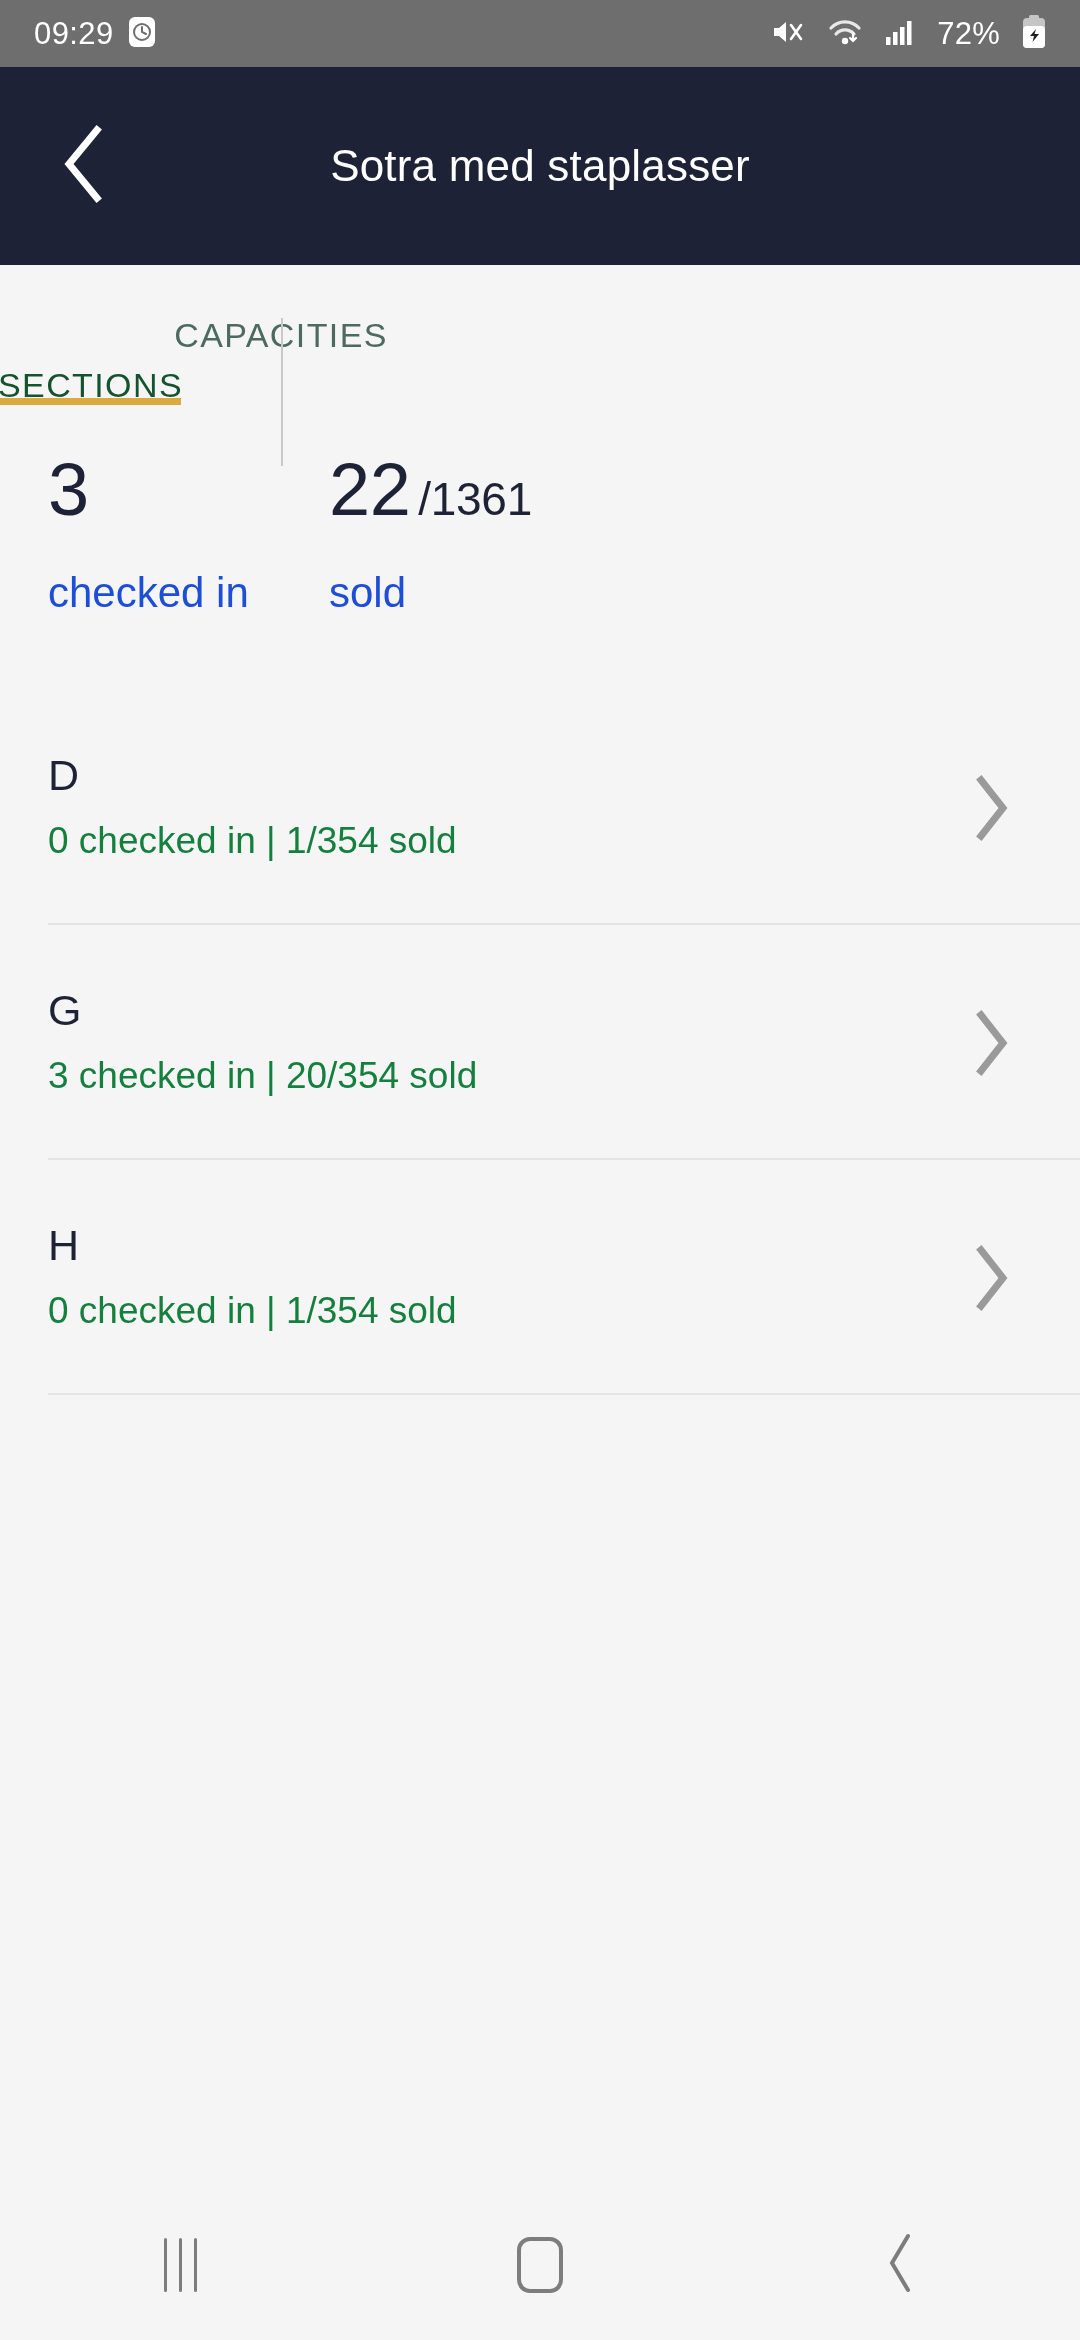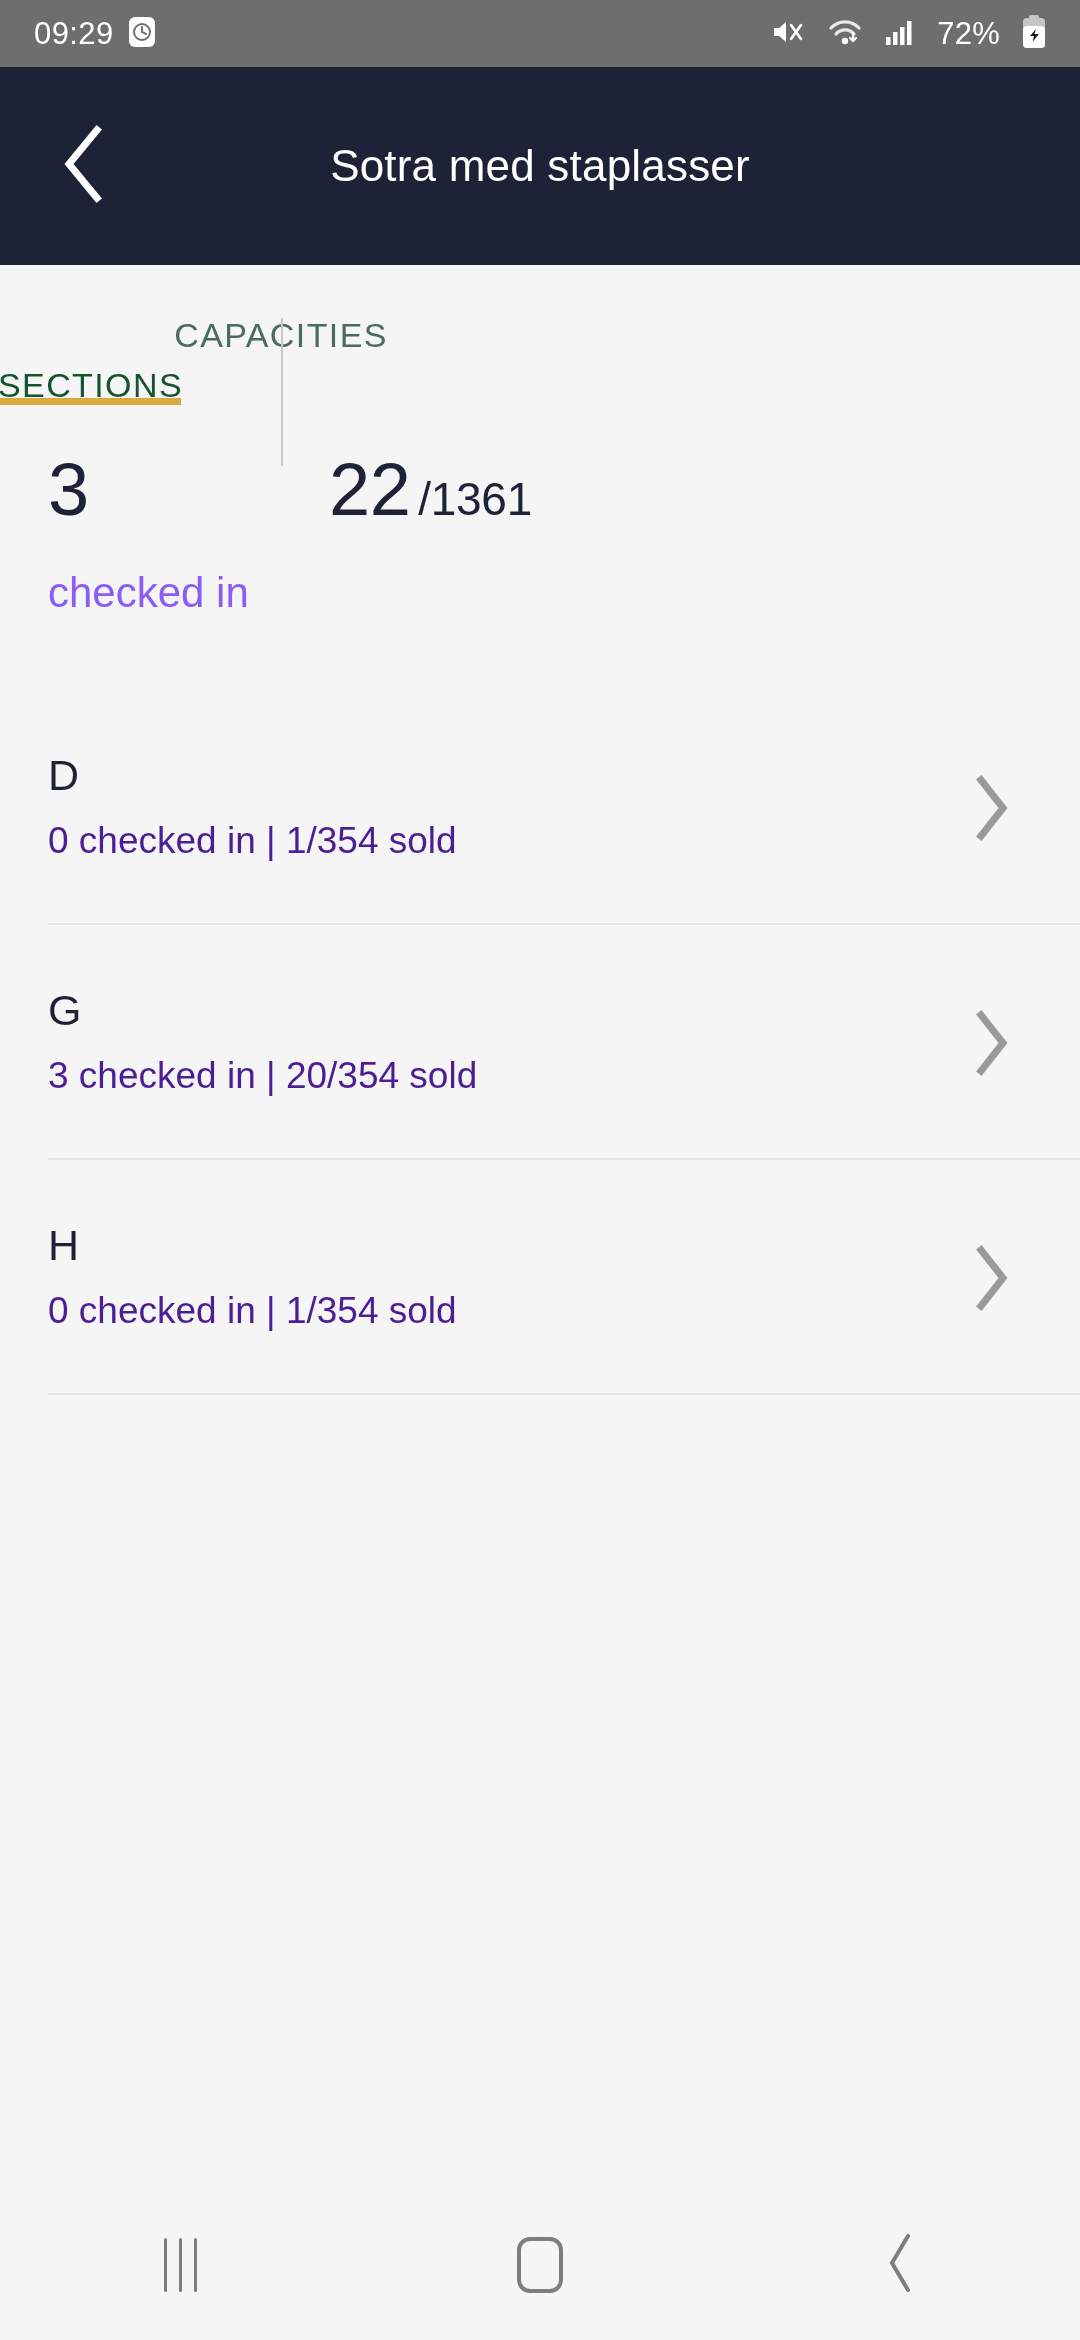--- a/index.html
+++ b/index.html
@@ -87,21 +87,21 @@
   .stat-b { width:480px; }
   .stat-value {
     display:flex; align-items:baseline;
     color:#1e2236;
   }
   .stat-num { font-size:74px; font-weight:400; line-height:1; letter-spacing:-0.5px; }
   .stat-den { font-size:46px; font-weight:400; margin-left:8px; letter-spacing:-0.3px; }
   .stat-label {
     margin-top:42px;
     font-size:42px;
-    color:#8b5cf6;
+    color:#1d4ed8;
     font-weight:400;
   }
   .stat-divider {
     position:absolute;
     left:281px; top:318px;
     width:2px; height:148px;
     background:#c9c9c9;
   }
 
   
@@ -117,21 +117,21 @@
   .row-text { flex:1; }
   .row-title {
     font-size:43px;
     color:#1e2236;
     font-weight:400;
     line-height:1.05;
   }
   .row-sub {
     margin-top:22px;
     font-size:37px;
-    color:#4c1d95;
+    color:#15803d;
     font-weight:400;
   }
   .row-chevron {
     width:70px; height:70px;
     display:flex; align-items:center; justify-content:center;
     margin-right:6px;
   }
   .row-divider {
     position:absolute;
     left:48px; right:0; bottom:0;
@@ -237,20 +237,21 @@
       <div class="stat-value">
         <span class="stat-num">3</span>
       </div>
       <div class="stat-label">checked in</div>
     </div>
     <div class="stat stat-b">
       <div class="stat-value">
         <span class="stat-num">22</span>
         <span class="stat-den">/1361</span>
       </div>
+      <div class="stat-label">sold</div>
     </div>
   </div>
   <div class="stat-divider"></div>
 
   <div class="list">
 
     <div class="row">
       <div class="row-text">
         <div class="row-title">D</div>
         <div class="row-sub">0 checked in | 1/354 sold</div>

